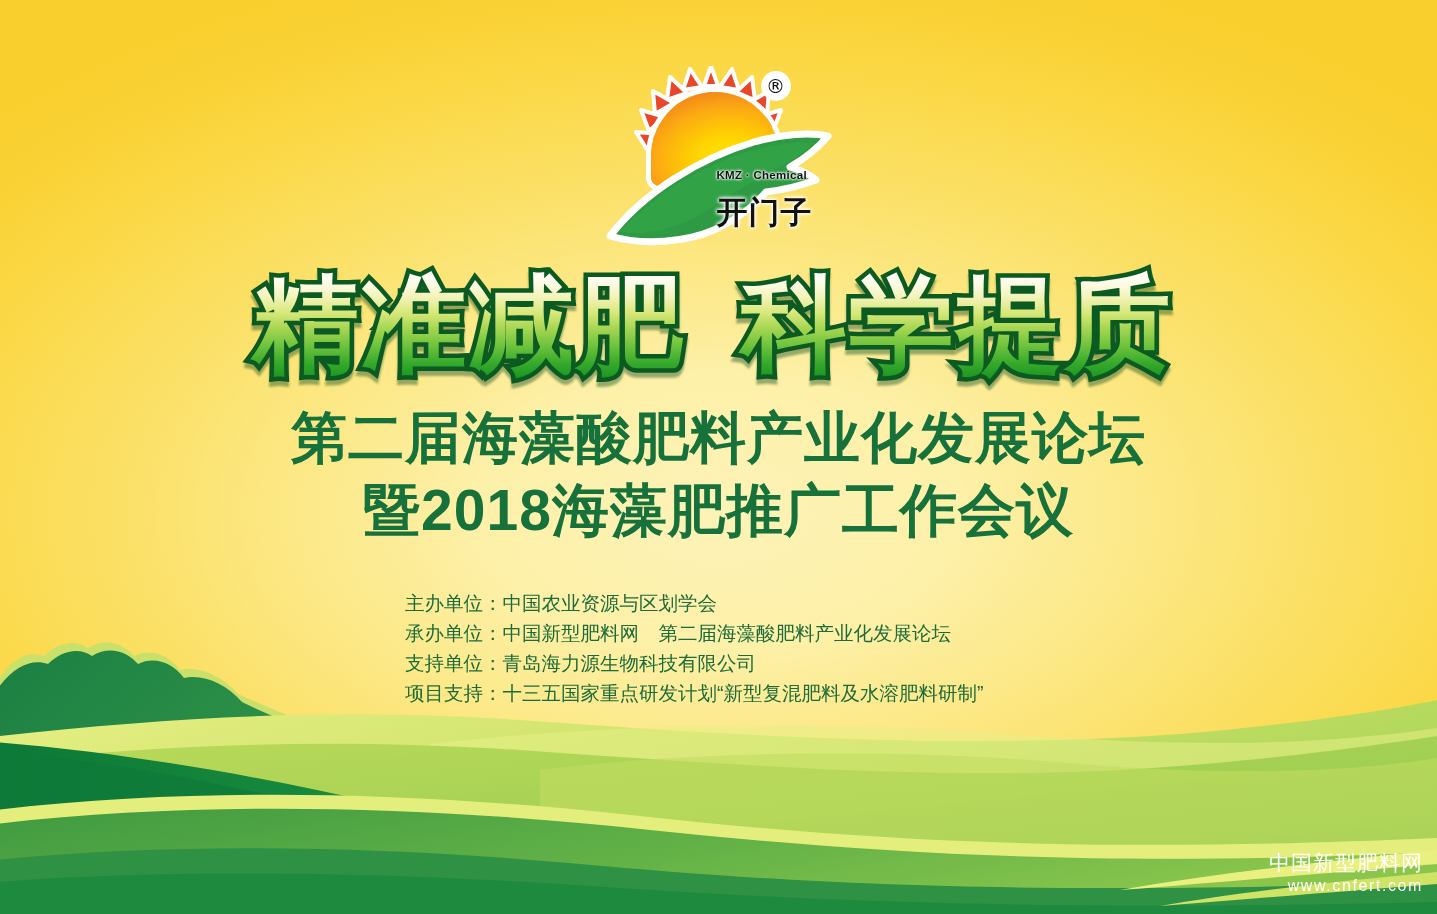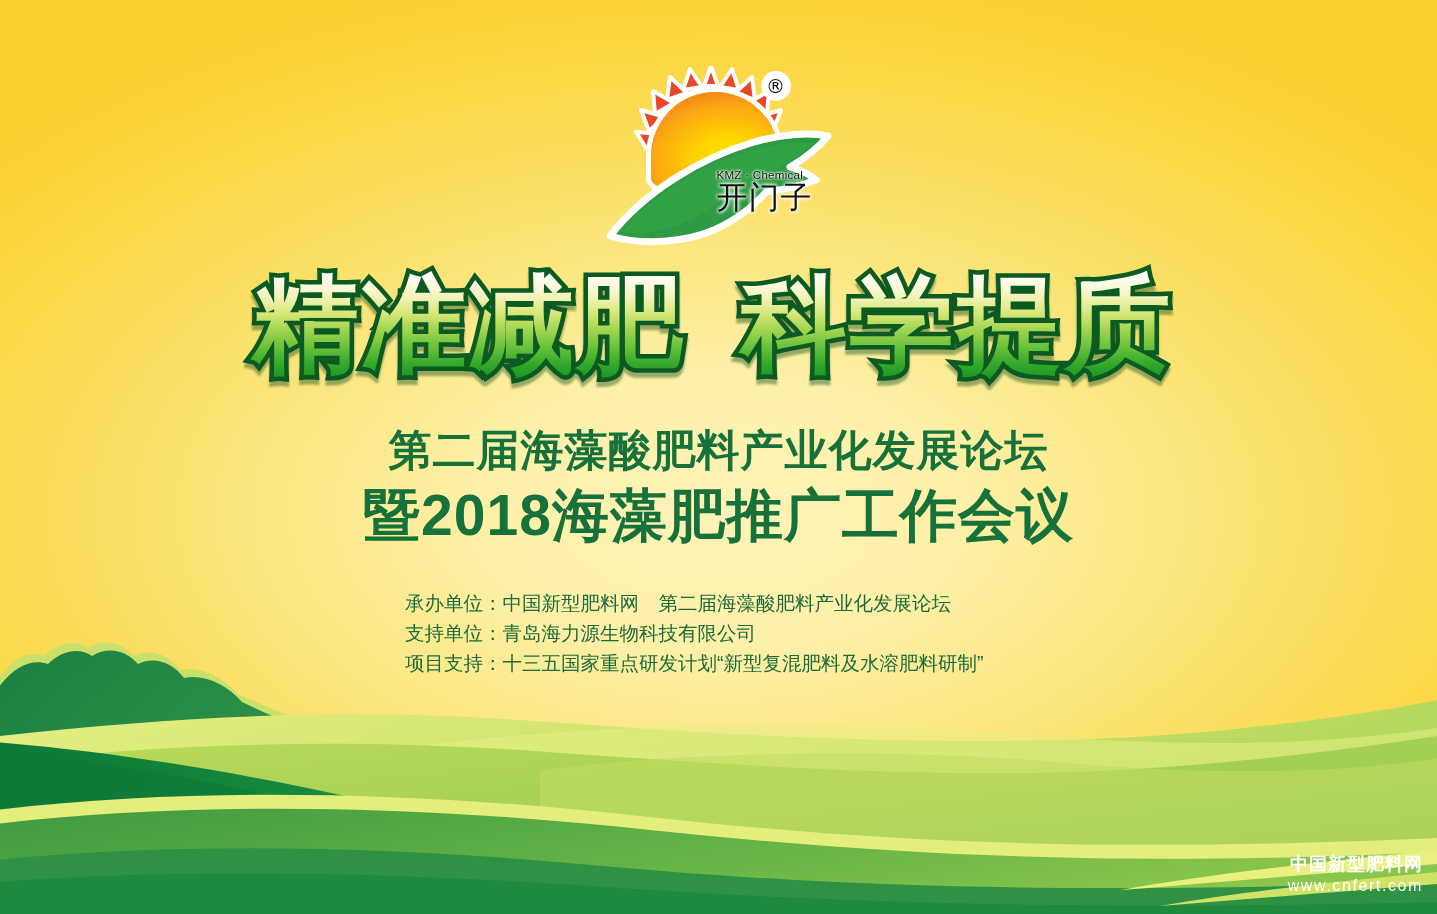--- a/index.html
+++ b/index.html
@@ -41,27 +41,27 @@
     box-shadow:0 0 0 5px #ffffff;
   }
   .leaf { position:absolute; left:0; top:60px; width:230px; height:130px; }
 
   .brand-text {
     position:absolute; left:113px; top:112px;
     width:115px; text-align:left;
     line-height:1;
   }
   .brand-en {
-    font-size:11.5px; font-weight:normal; color:#111;
+    font-size:11.5px; font-weight:bold; color:#111;
     letter-spacing:.3px; white-space:nowrap;
     text-shadow:0 0 3px #fff,0 0 3px #fff,0 0 2px #fff;
   }
   .brand-cn {
-    font-size:31px; font-weight:normal; color:#111;
-    letter-spacing:1px; margin-top:0; white-space:nowrap;
+    font-size:31px; font-weight:bold; color:#111;
+    letter-spacing:1px; margin-top:15px; white-space:nowrap;
     text-shadow:0 0 4px #fff,0 0 4px #fff,0 0 3px #fff;
   }
   .reg-mark {
     position:absolute; left:157px; top:13px;
     width:30px; height:30px; border-radius:50%;
     background:#fff;
     display:flex; align-items:center; justify-content:center;
   }
   .reg-mark span {
     font-size:19px; color:#111; line-height:1;
@@ -108,21 +108,21 @@
 
   
   #subtitle {
     position:absolute; left:0; right:0; top:406px;
     text-align:center;
     color:#17713a;
     font-weight:bold;
     line-height:1.16;
     white-space:nowrap;
   }
-  .sub-line1 { font-size:43px; letter-spacing:1px;margin-top:20px; }
+  .sub-line1 { font-size:56px; letter-spacing:1px; }
   .sub-line2 { font-size:57px; letter-spacing:1px; margin-top:6px; }
 
   
   #organizers {
     position:absolute; left:405px; top:588px;
     color:#1d6b3a;
     font-size:19.5px;
     line-height:30px;
     white-space:nowrap;
   }
@@ -133,21 +133,21 @@
     position:absolute; left:0; bottom:0;
     width:1437px; height:290px;
   }
 
   
   #watermark {
     position:absolute; right:14px; bottom:20px;
     text-align:right; color:#ffffff; line-height:1;
   }
   #watermark .wm-cn {
-    font-size:18px; font-weight:bold; letter-spacing:1px;
+    font-size:21px; font-weight:normal; letter-spacing:1px;
     white-space:nowrap;
   }
   #watermark .wm-url {
     font-size:16px; font-weight:normal; letter-spacing:1.6px;
     margin-top:5px; white-space:nowrap;
     font-family:"Liberation Sans","DejaVu Sans",sans-serif;
   }
 </style>
 </head>
 <body>
@@ -207,20 +207,21 @@
       <span>精准减肥</span><span class="hl-gap"></span><span>科学提质</span>
     </div>
   </div>
 
   <div id="subtitle">
     <div class="sub-line1">第二届海藻酸肥料产业化发展论坛</div>
     <div class="sub-line2">暨2018海藻肥推广工作会议</div>
   </div>
 
   <div id="organizers">
+    <span class="org-line">主办单位：中国农业资源与区划学会</span>
     <span class="org-line">承办单位：中国新型肥料网　第二届海藻酸肥料产业化发展论坛</span>
     <span class="org-line">支持单位：青岛海力源生物科技有限公司</span>
     <span class="org-line">项目支持：十三五国家重点研发计划“新型复混肥料及水溶肥料研制”</span>
   </div>
 
   <svg id="hills" viewBox="0 0 1437 290" preserveAspectRatio="none">
     <defs>
       <linearGradient id="gDark" x1="0" y1="0" x2="1" y2="0">
         <stop offset="0%" stop-color="#0c7a37"></stop>
         <stop offset="45%" stop-color="#16883c"></stop>

